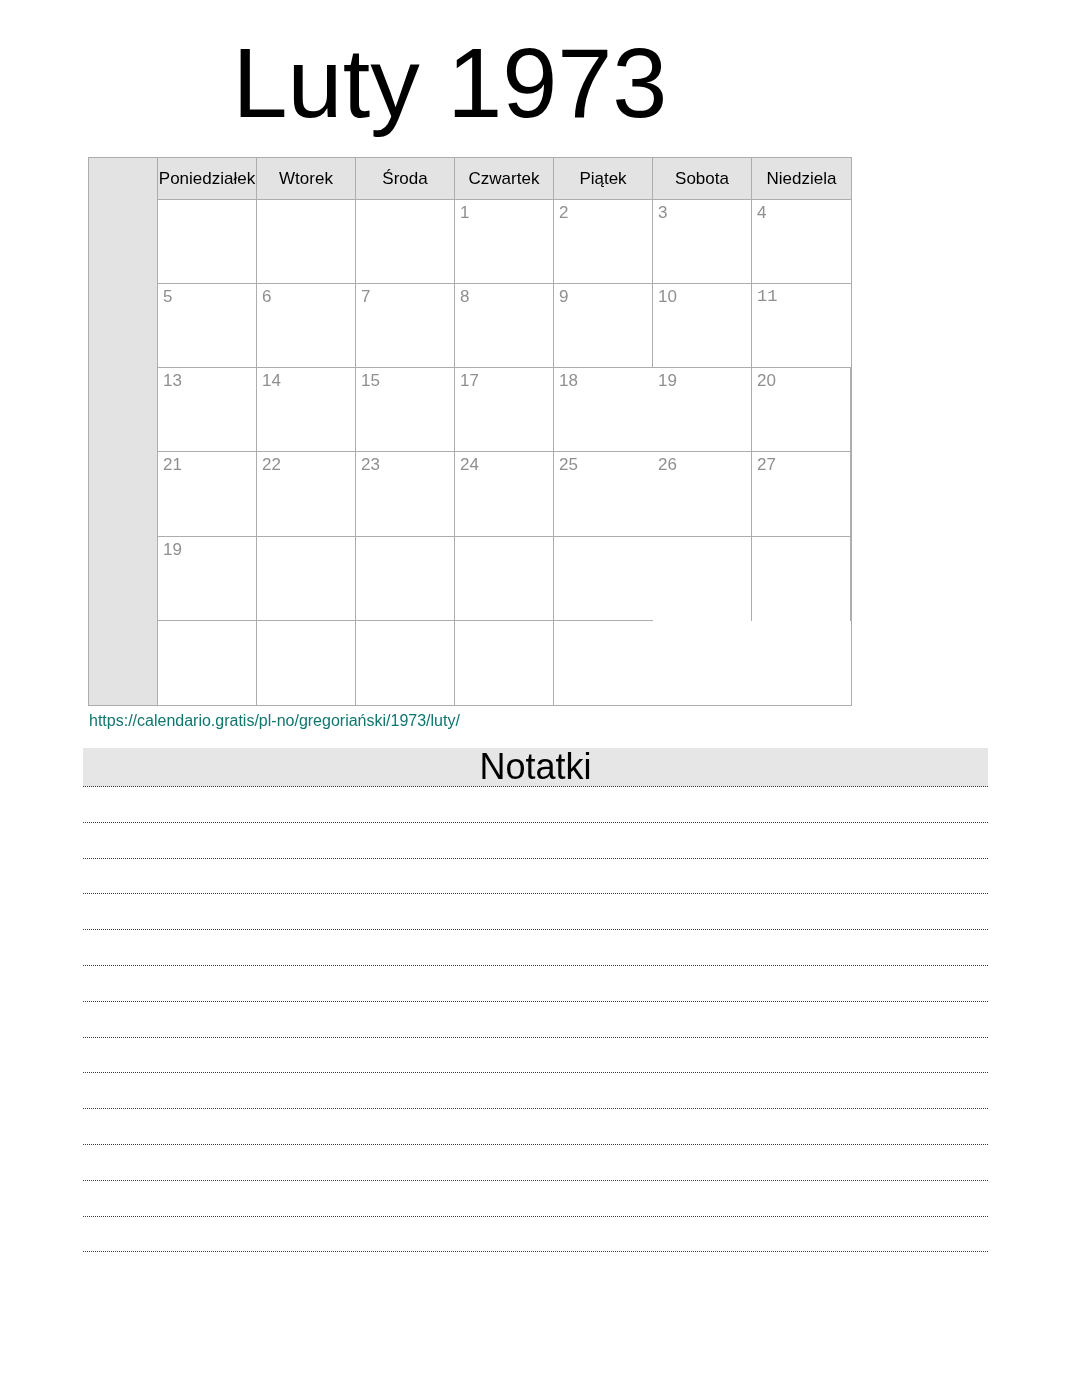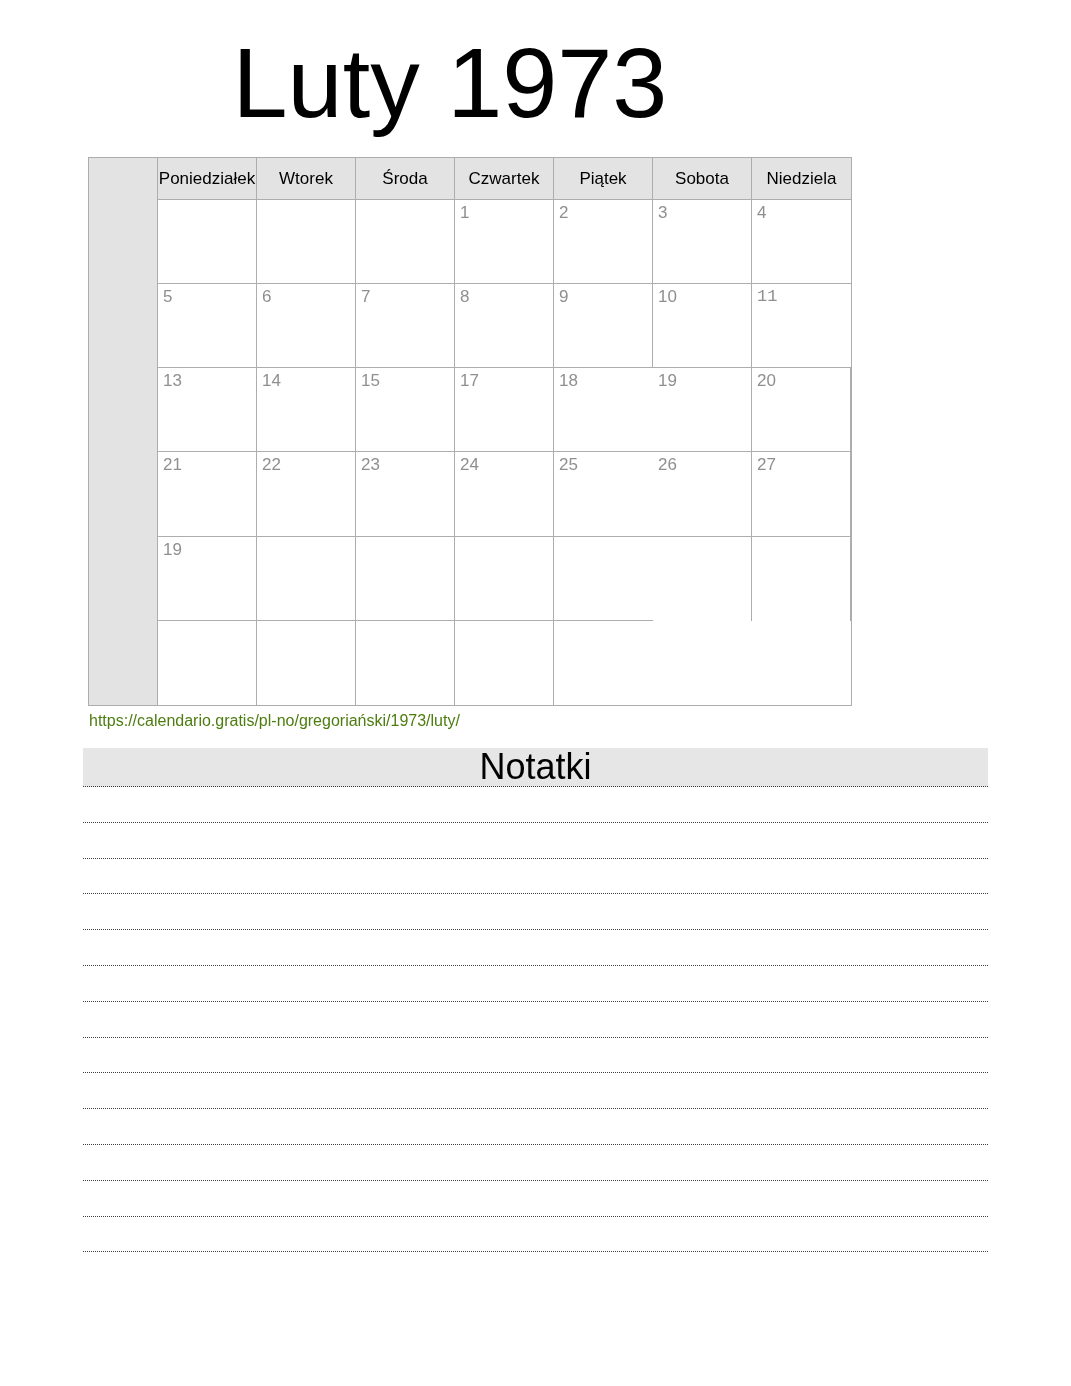--- a/index.html
+++ b/index.html
@@ -76,21 +76,21 @@
     color: var(--dayNum);
     line-height: 1.2;
   }
 
   .page-url {
     position: absolute;
     left: 89px;
     top: 710px;
     font-size: 16px;
     line-height: 21px;
-    color: #4d7c0f;
+    color: #0f766e;
     text-align: right;
   }
 
   .notes-band {
     position: absolute;
     left: 83px;
     top: 748px;
     width: 905px;
     height: 38px;
     box-sizing: content-box;

